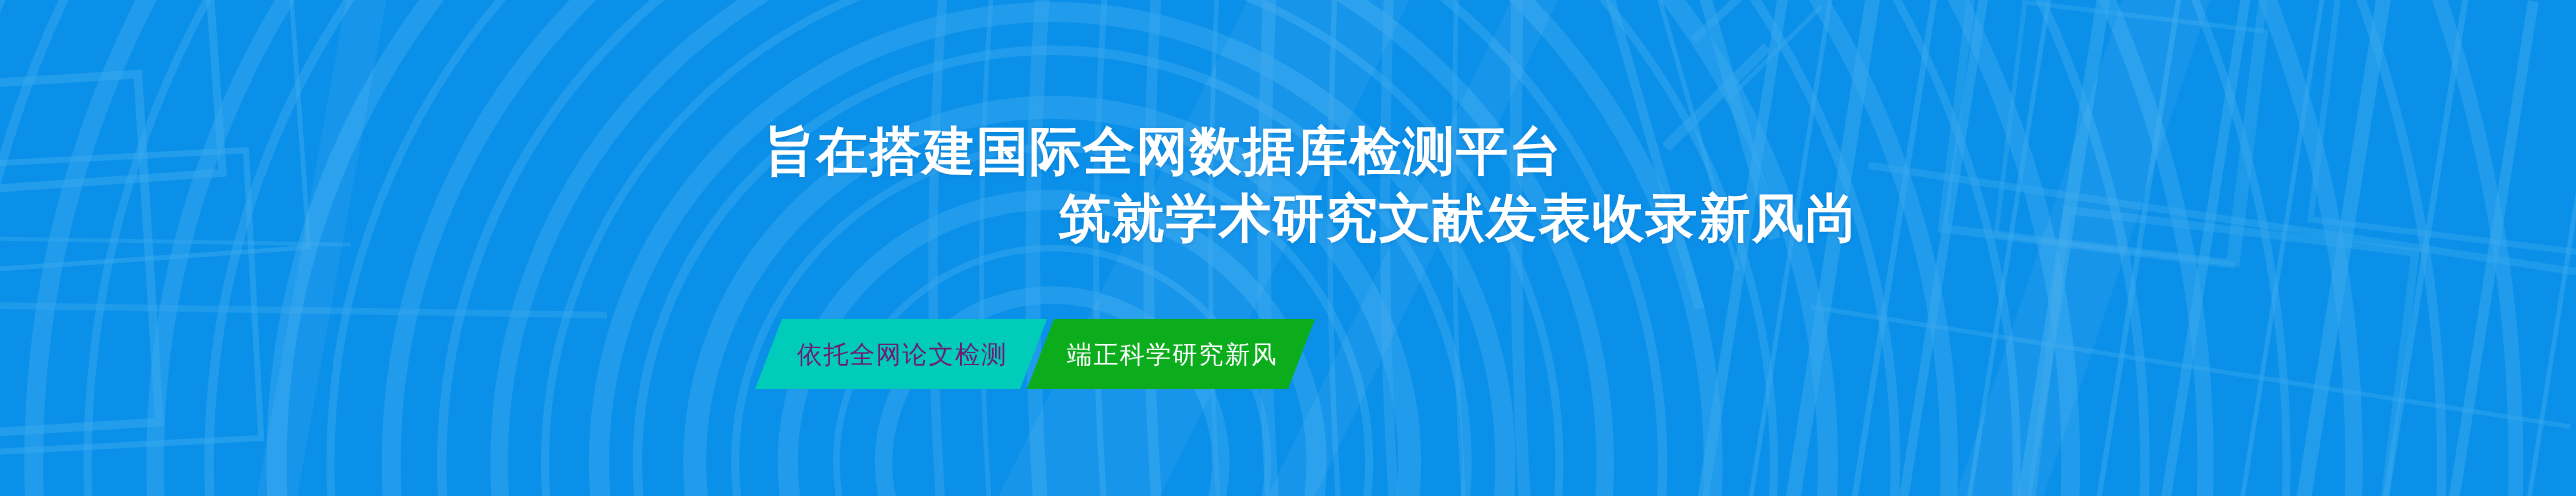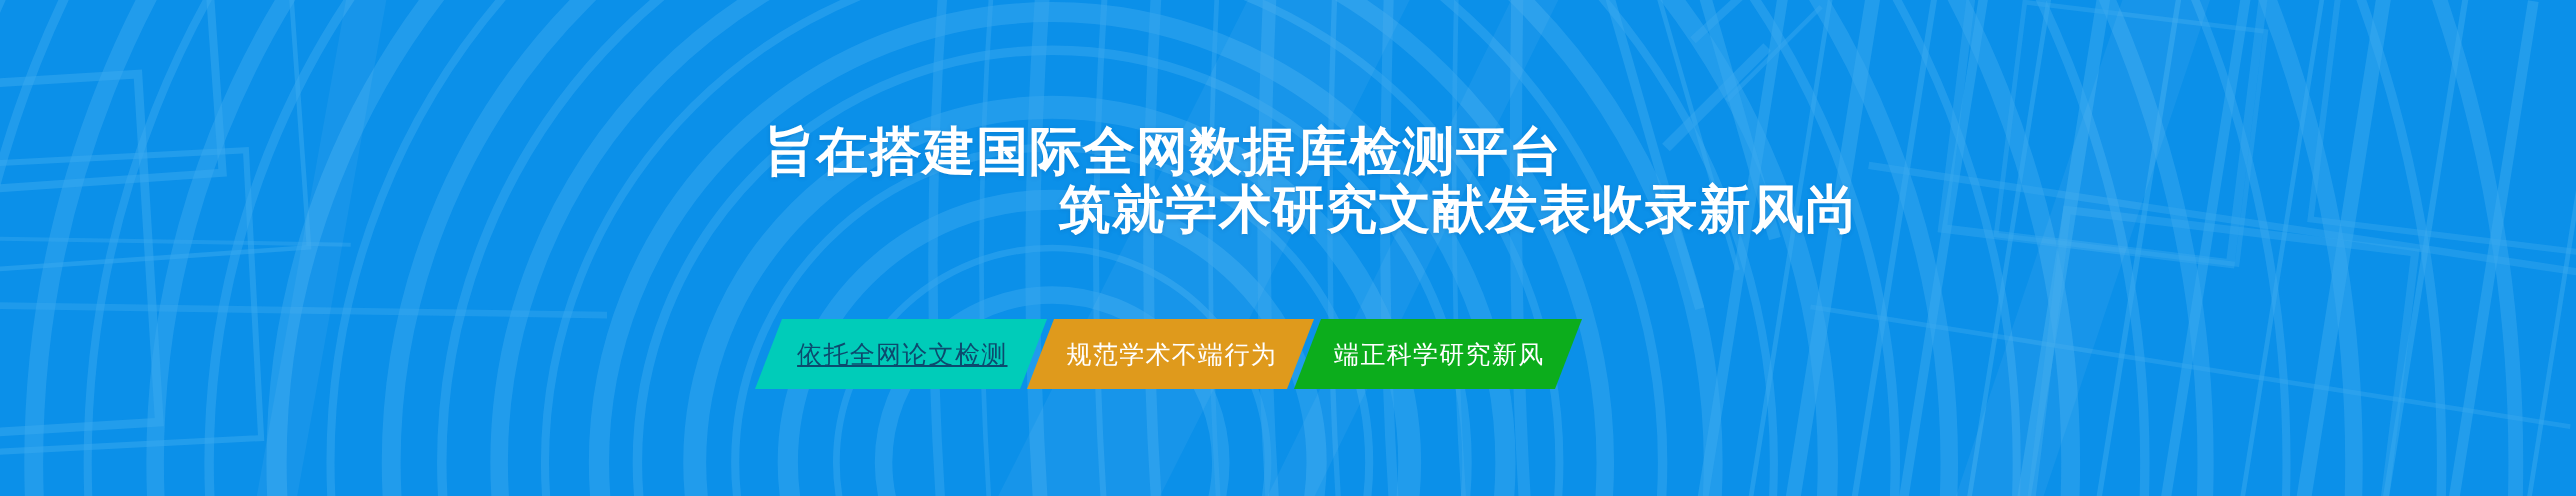--- a/index.html
+++ b/index.html
@@ -38,21 +38,21 @@
     line-height: 1.0;
     white-space: nowrap;
     font-size: 52px;
     text-shadow: 0 1.3px 4px rgba(0, 60, 120, 0.18);
   }
   .hl-line-1 {
     margin-left: 763px;
   }
   .hl-line-2 {
     margin-left: 1059px;
-    margin-top: 6px;
+    margin-top: 15px;
   }
   
   .badges {
     position: absolute;
     top: 319px;
     left: 755px;
     height: 70px;
     display: flex;
     z-index: 40;
   }
@@ -202,24 +202,21 @@
     </g>
   </svg>
 
   <div class="headline">
     <div class="hl-line hl-line-1" style="color: rgb(255, 255, 255);">旨在搭建国际全网数据库检测平台</div>
     <div class="hl-line hl-line-2" style="color: rgb(255, 255, 255);">筑就学术研究文献发表收录新风尚</div>
   </div>
 
   <div class="badges">
     <div class="badge badge-1" style="background: rgb(0, 204, 185);">
-      <span class="badge-label" style="color: #0c4a6e; text-decoration: underline;">依托全网论文检测</span>
-    </div>
-    <div class="badge badge-2" style="background: rgb(223, 154, 28);">
-      <span class="badge-label" style="color: rgb(255, 255, 255);">规范学术不端行为</span>
+      <span class="badge-label" style="color: #701a75;">依托全网论文检测</span>
     </div>
     <div class="badge badge-3" style="background: rgb(12, 173, 28);">
       <span class="badge-label" style="color: rgb(255, 255, 255);">端正科学研究新风</span>
     </div>
   </div>
 
 </div>
 
 
 </body></html>

